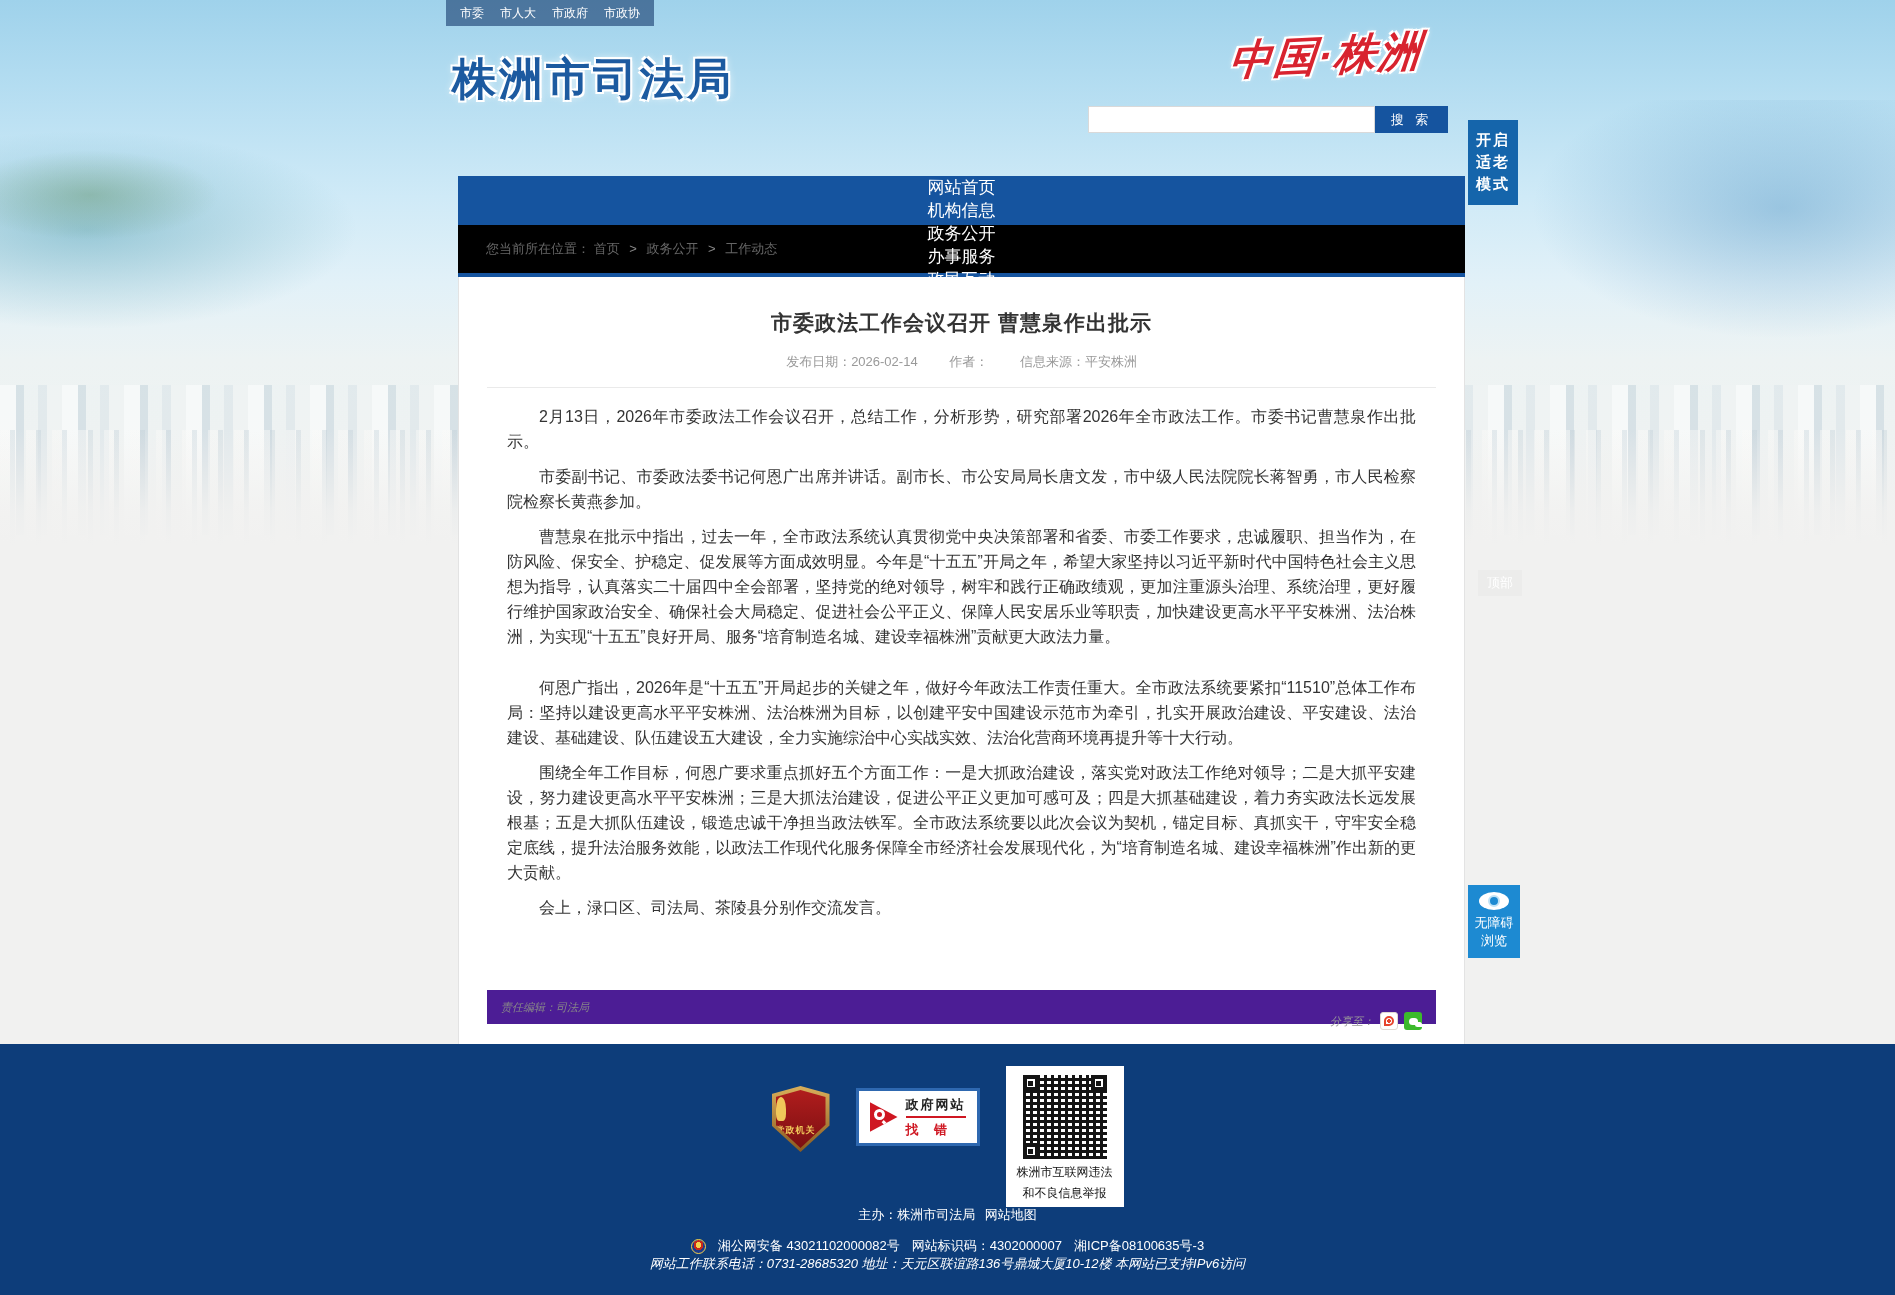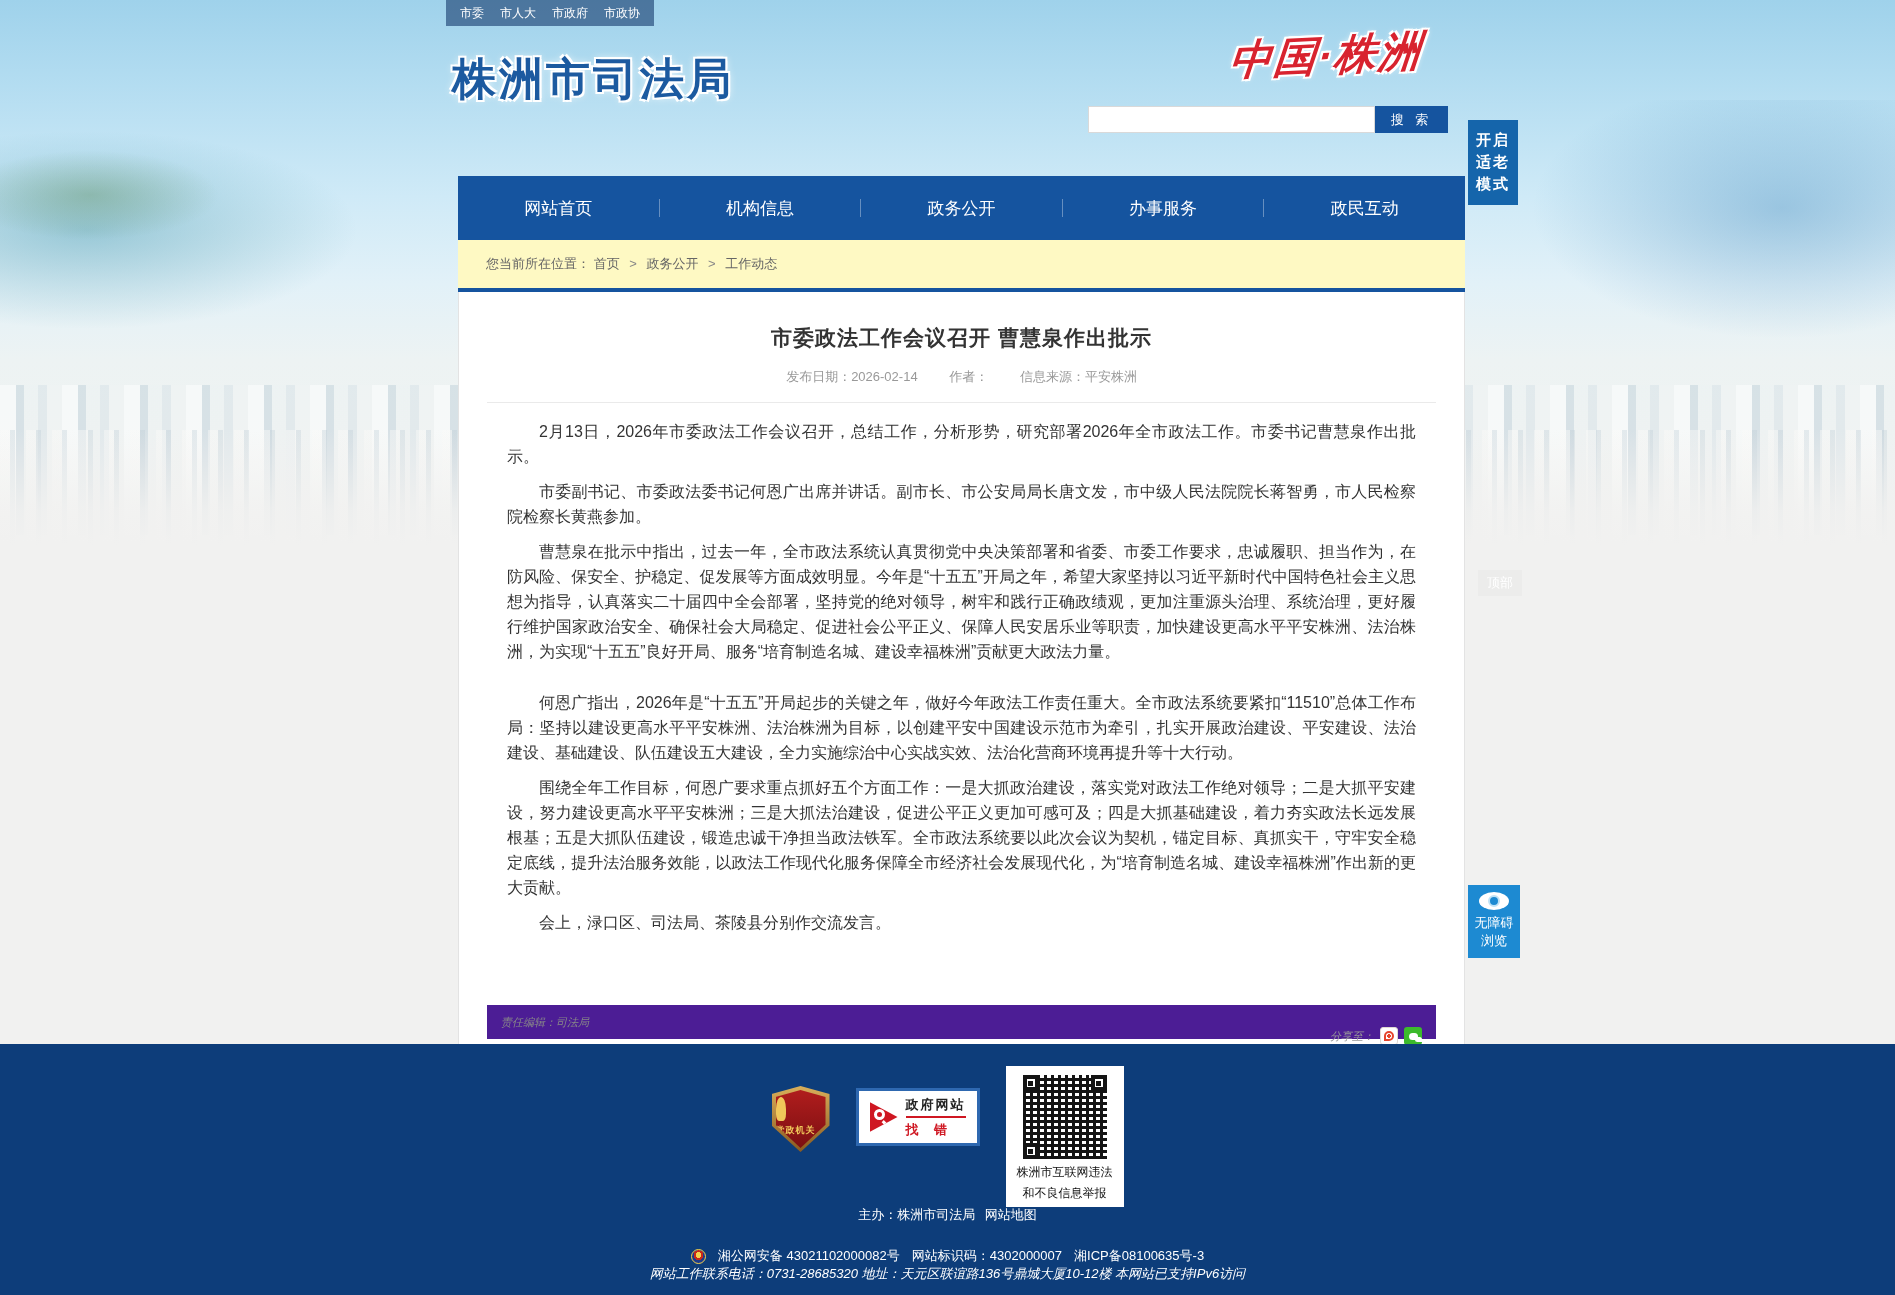--- a/index.html
+++ b/index.html
@@ -36,24 +36,24 @@
 
   
   .searchbar{position:absolute;left:1088px;top:106px;display:flex;height:27px;}
   .searchbar input{width:287px;height:27px;border:1px solid #d9d9d9;box-sizing:border-box;background:#fff;outline:none;padding:0 8px;font-size:13px;}
   .searchbar button{width:73px;height:27px;border:none;background:#15549f;color:#fff;font-size:13px;letter-spacing:4px;cursor:pointer;}
   .elder{position:absolute;left:1468px;top:120px;width:50px;padding:9px 0 10px;background:#1565ab;cursor:pointer;}
   .elder .inner{display:block;width:34px;margin:0 auto;color:#fff;font-size:15px;font-weight:bold;line-height:22px;word-break:break-all;letter-spacing:2px;text-align:center;}
 
   
   .content{position:absolute;left:458px;top:176px;width:1007px;}
-  .mainnav{height:64px;background:#15549f;display:flex;align-items:center;}
+  .mainnav{height:49px;background:#15549f;display:flex;align-items:center;flex-direction:column;}
   .mainnav .item{flex:1;text-align:center;color:#fff;font-size:17px;cursor:pointer;}
   .mainnav .div{width:1px;height:18px;background:rgba(255,255,255,.35);}
-  .breadcrumb{background:#fef9c3;height:48px;line-height:48px;padding-left:28px;color:#666;font-size:13px;border-bottom:4px solid #15549f;}
+  .breadcrumb{background:#000000;height:48px;line-height:48px;padding-left:28px;color:#666;font-size:13px;border-bottom:4px solid #15549f;}
   .breadcrumb a{color:#666;text-decoration:none;cursor:pointer;}
   .breadcrumb .sep{margin:0 6px;color:#888;}
 
   .article{background:#fff;border:1px solid #e3e3e3;border-top:none;min-height:706px;padding-bottom:22px;}
   .art-title{padding-top:32px;text-align:center;font-size:21px;font-weight:bold;color:#333;letter-spacing:1px;}
   .art-meta{margin-top:16px;text-align:center;font-size:13px;color:#999;}
   .art-meta span{margin:0 14px;}
   .art-divider{height:1px;background:#eaeaea;margin:16px 28px 0;}
   .art-body{padding:16px 48px 0;font-size:16px;color:#333;line-height:25px;text-align:justify;}
   .art-body p{margin:0 0 10px;text-indent:2em;}
@@ -96,21 +96,21 @@
   .qr-img{position:relative;width:84px;height:84px;margin:0 auto;background-color:#fff;
     background-image:repeating-linear-gradient(0deg,#141414 0 3px,transparent 3px 6px),
                      repeating-linear-gradient(90deg,#141414 0 3px,#fff 3px 7px);}
   .qr-img s{position:absolute;width:16px;height:16px;border:4px solid #141414;background:#fff;box-sizing:border-box;display:flex;align-items:center;justify-content:center;}
   .qr-img s i{width:5px;height:5px;background:#141414;}
   .qr-img .tl{left:0;top:0;} .qr-img .tr{right:0;top:0;} .qr-img .bl{left:0;bottom:0;}
   .qr-cap{font-size:12px;line-height:16px;margin-top:5px;color:#111;}
   .f-line{text-align:center;font-size:13px;line-height:18px;}
   .f-host{margin-top:10px;}
   .f-host a{color:#fff;text-decoration:none;margin-left:6px;cursor:pointer;}
-  .f-beian{margin-top:23px;display:flex;justify-content:center;align-items:center;gap:6px;}
+  .f-beian{margin-top:13px;display:flex;justify-content:center;align-items:center;gap:6px;}
   .f-beian span{margin:0 3px;}
   .police{display:inline-block;width:15px;height:15px;border-radius:50%;border:1px solid #f6d24a;box-sizing:border-box;
     background:radial-gradient(circle at 50% 40%,#f6d24a 0 3px,#c5281c 3px 5px,#1a3a8c 5px 8px);}
   .f-contact{margin-top:0;font-style:italic;}
 </style>
 </head>
 <body>
 
 <div class="page">
 

